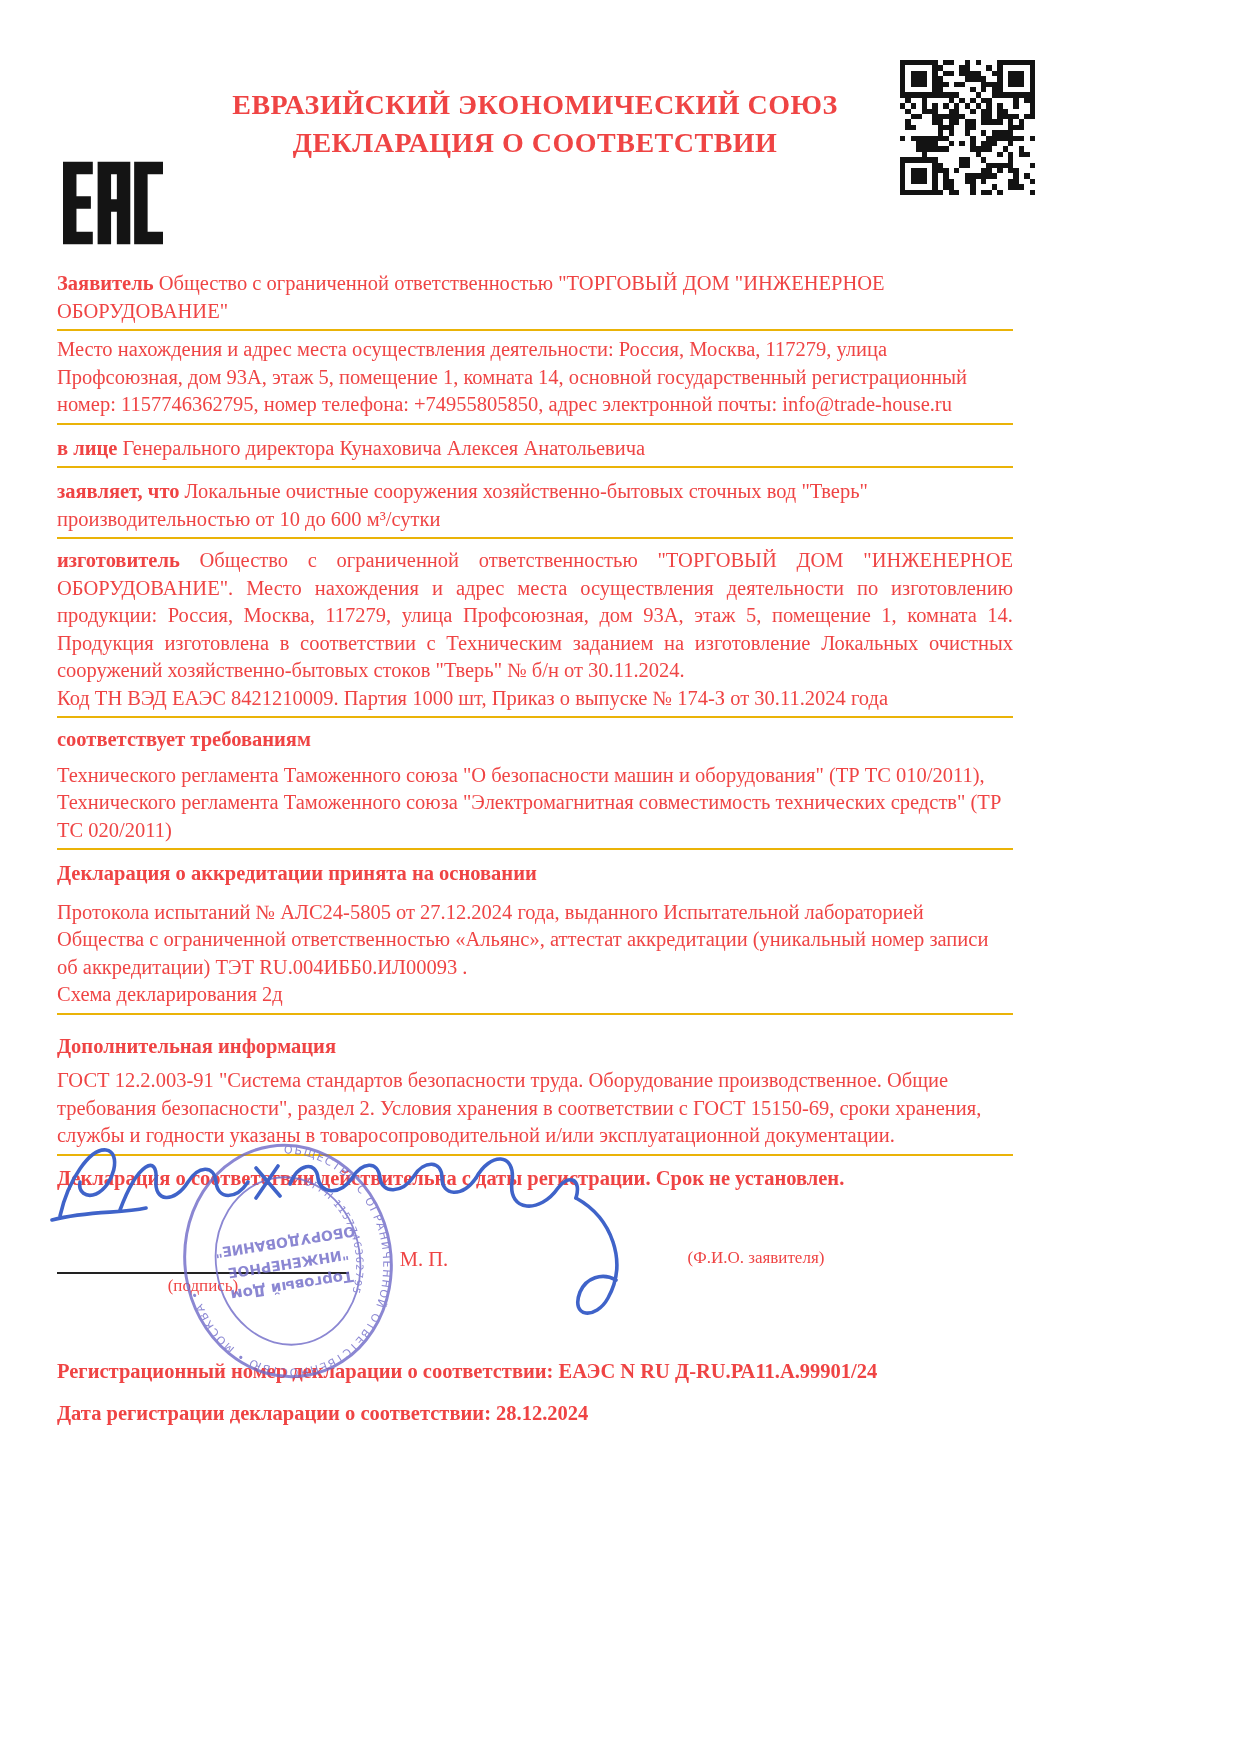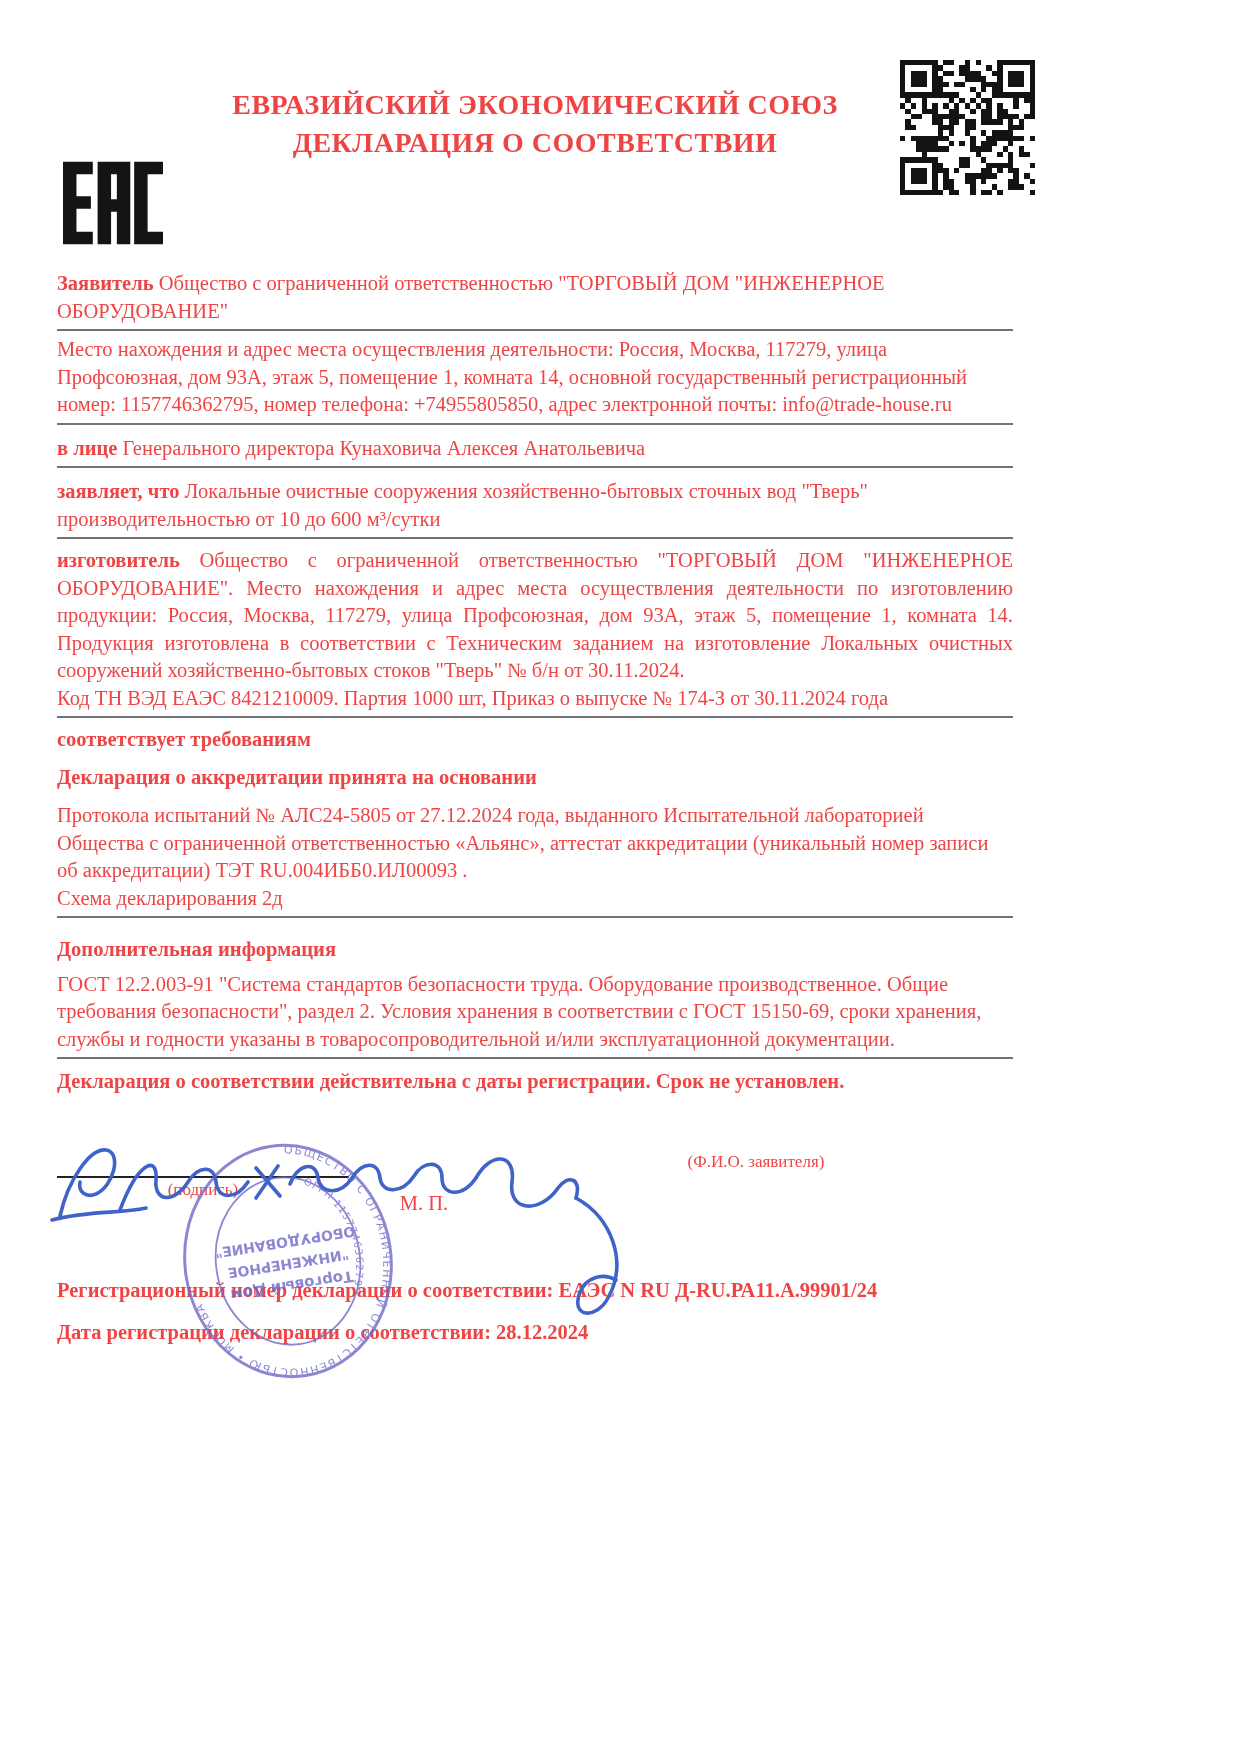--- a/index.html
+++ b/index.html
@@ -10,30 +10,30 @@
     font-family:"Liberation Serif","DejaVu Serif",serif;
     color:#ef4444;
     overflow:hidden;
     padding-left:36px;
   }
   .content{
     position:absolute;left:57px;top:0;width:956px;
   }
   .titles{margin-top:86px;text-align:center;font-weight:700;font-size:28px;line-height:38px;letter-spacing:.5px;}
   .sec{font-size:20.5px;line-height:27.5px;}
-  .rule{border-bottom:2px solid #737373;}
+  .rule{border-bottom:2px solid #eab308;}
   p{margin:0;}
   b{font-weight:700;}
   .just{text-align:justify;}
   .pb{padding-bottom:4px;}
   .caption{font-size:17px;text-align:center;margin-top:2px;}
   .sig-row{display:flex;margin-top:54px;}
   .sig-left{width:292px;}
   .sig-line{height:26px;border-bottom:2px solid #222;}
-  .sig-mp{width:150px;text-align:center;font-size:20.5px;padding-top:2px;margin-top:40px;}
+  .sig-mp{width:150px;text-align:center;font-size:20.5px;padding-top:2px;}
   .sig-right{flex:1;}
   .sig-name{height:26px;border-bottom:2px solid #222;text-align:center;font-size:20.5px;}
   .reg{font-weight:700;font-size:20.5px;line-height:27px;}
   
   .eac{position:absolute;left:63px;top:160px;}
   
   .qr{position:absolute;left:900px;top:60px;width:135px;height:135px;display:grid;grid-template-columns:repeat(25,1fr);grid-template-rows:repeat(25,1fr);}
   .qr div{width:100%;height:100%;}
   .qr .on{background:#131313;}
   
@@ -713,20 +713,23 @@
     <div class="sec just" style="margin-top:8px;">
       <p><b>изготовитель</b> <span>Общество с ограниченной ответственностью "ТОРГОВЫЙ ДОМ "ИНЖЕНЕРНОЕ ОБОРУДОВАНИЕ". Место нахождения и адрес места осуществления деятельности по изготовлению продукции: Россия, Москва, 117279, улица Профсоюзная, дом 93А, этаж 5, помещение 1, комната 14. Продукция изготовлена в соответствии с Техническим заданием на изготовление Локальных очистных сооружений хозяйственно-бытовых стоков "Тверь" № б/н от 30.11.2024.</span></p>
     </div>
 
     <div class="sec rule pb">
       <p>Код ТН ВЭД ЕАЭС 8421210009. Партия 1000 шт, Приказ о выпуске № 174-З от 30.11.2024 года</p>
     </div>
 
     <div class="sec" style="margin-top:8px;">
       <p><b>соответствует требованиям</b></p>
+    </div>
+    <div class="sec rule pb" style="margin-top:8px;">
+      <p>Технического регламента Таможенного союза "О безопасности машин и оборудования" (ТР ТС 010/2011), Технического регламента Таможенного союза "Электромагнитная совместимость технических средств" (ТР ТС 020/2011)</p>
     </div>
 
     <div class="sec" style="margin-top:10px;">
       <p><b>Декларация о аккредитации принята на основании</b></p>
     </div>
     <div class="sec rule pb" style="margin-top:11px;">
       <p>Протокола испытаний № АЛС24-5805 от 27.12.2024 года, выданного Испытательной лабораторией Общества с ограниченной ответственностью «Альянс», аттестат аккредитации (уникальный номер записи об аккредитации) ТЭТ RU.004ИББ0.ИЛ00093 .</p>
       <p>Схема декларирования 2д</p>
     </div>
 

